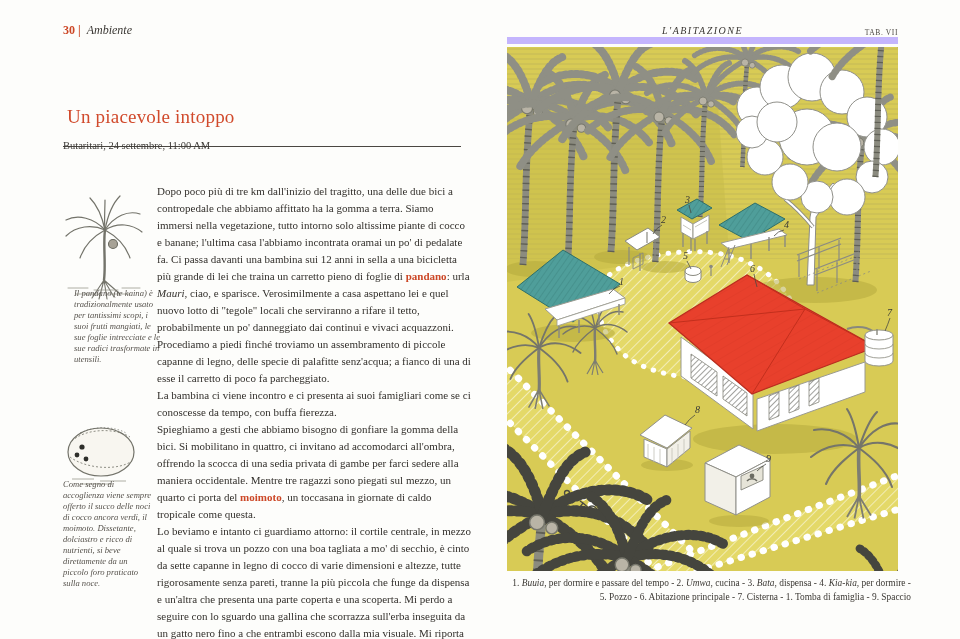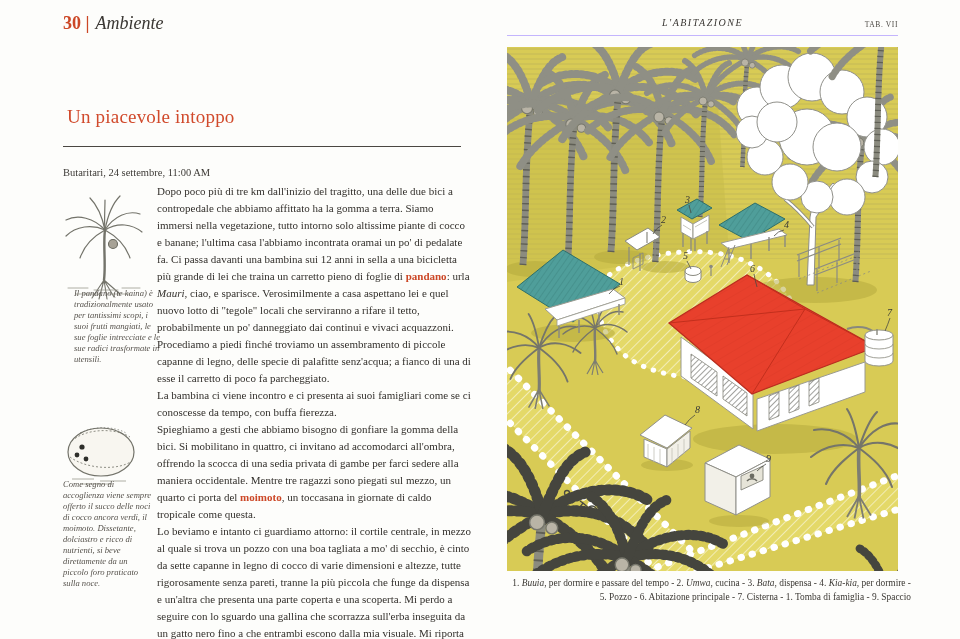--- a/index.html
+++ b/index.html
@@ -7,46 +7,46 @@
   body {
     background:#fdfdfb;
     font-family:"Liberation Serif", serif;
     color:#33302c;
     position:relative;
     overflow:hidden;
   }
   .abs { position:absolute; }
 
   
-  .lp-header { left:63px; top:13px; font-size:18px; }
+  .lp-header { left:63px; top:23px; font-size:12px; }
   .lp-header .pgnum { color:#cc4726; font-weight:bold; }
   .lp-header .section { font-style:italic; color:#3a3733; margin-left:6px; }
 
   .lp-title {
     left:67px; top:106px; width:400px;
     font-size:19px; color:#d14a2c; letter-spacing:0.2px;
   }
   .lp-rule { left:63px; top:146px; width:398px; border-top:1.2px solid #4a4742; }
-  .lp-dateline { left:63px; top:167px; font-size:10.5px; color:#3d3a36; }
+  .lp-dateline { left:63px; top:140px; font-size:10.5px; color:#3d3a36; }
 
   .margin-fig { left:60px; }
   .margin-caption {
     left:63px; width:90px;
     font-style:italic; font-size:8.6px; line-height:11px; color:#56524c;
   }
 
   .body-col { left:157px; top:183px; width:314px; }
   .body-col .para { font-size:11px; line-height:17px; }
   .s-accent { font-weight:bold; color:#cc4726; }
   .s-i { font-style:italic; }
 
   
   .rp-header {
-    left:507px; top:17px; width:391px; height:19px;
-    border-bottom:1px solid #c4b5fd;
+    left:507px; top:25px; width:391px; height:19px;
+    border-bottom:7px solid #c4b5fd;
   }
   .rp-header .htitle {
     display:block; text-align:center;
     font-style:italic; font-size:10px; letter-spacing:1.5px; color:#3a3733;
   }
   .rp-header .htab {
     position:absolute; right:0; top:3px;
     font-size:7.5px; letter-spacing:0.6px; color:#4a4742;
   }
   .illus-box { left:507px; top:47px; width:391px; height:524px; }

